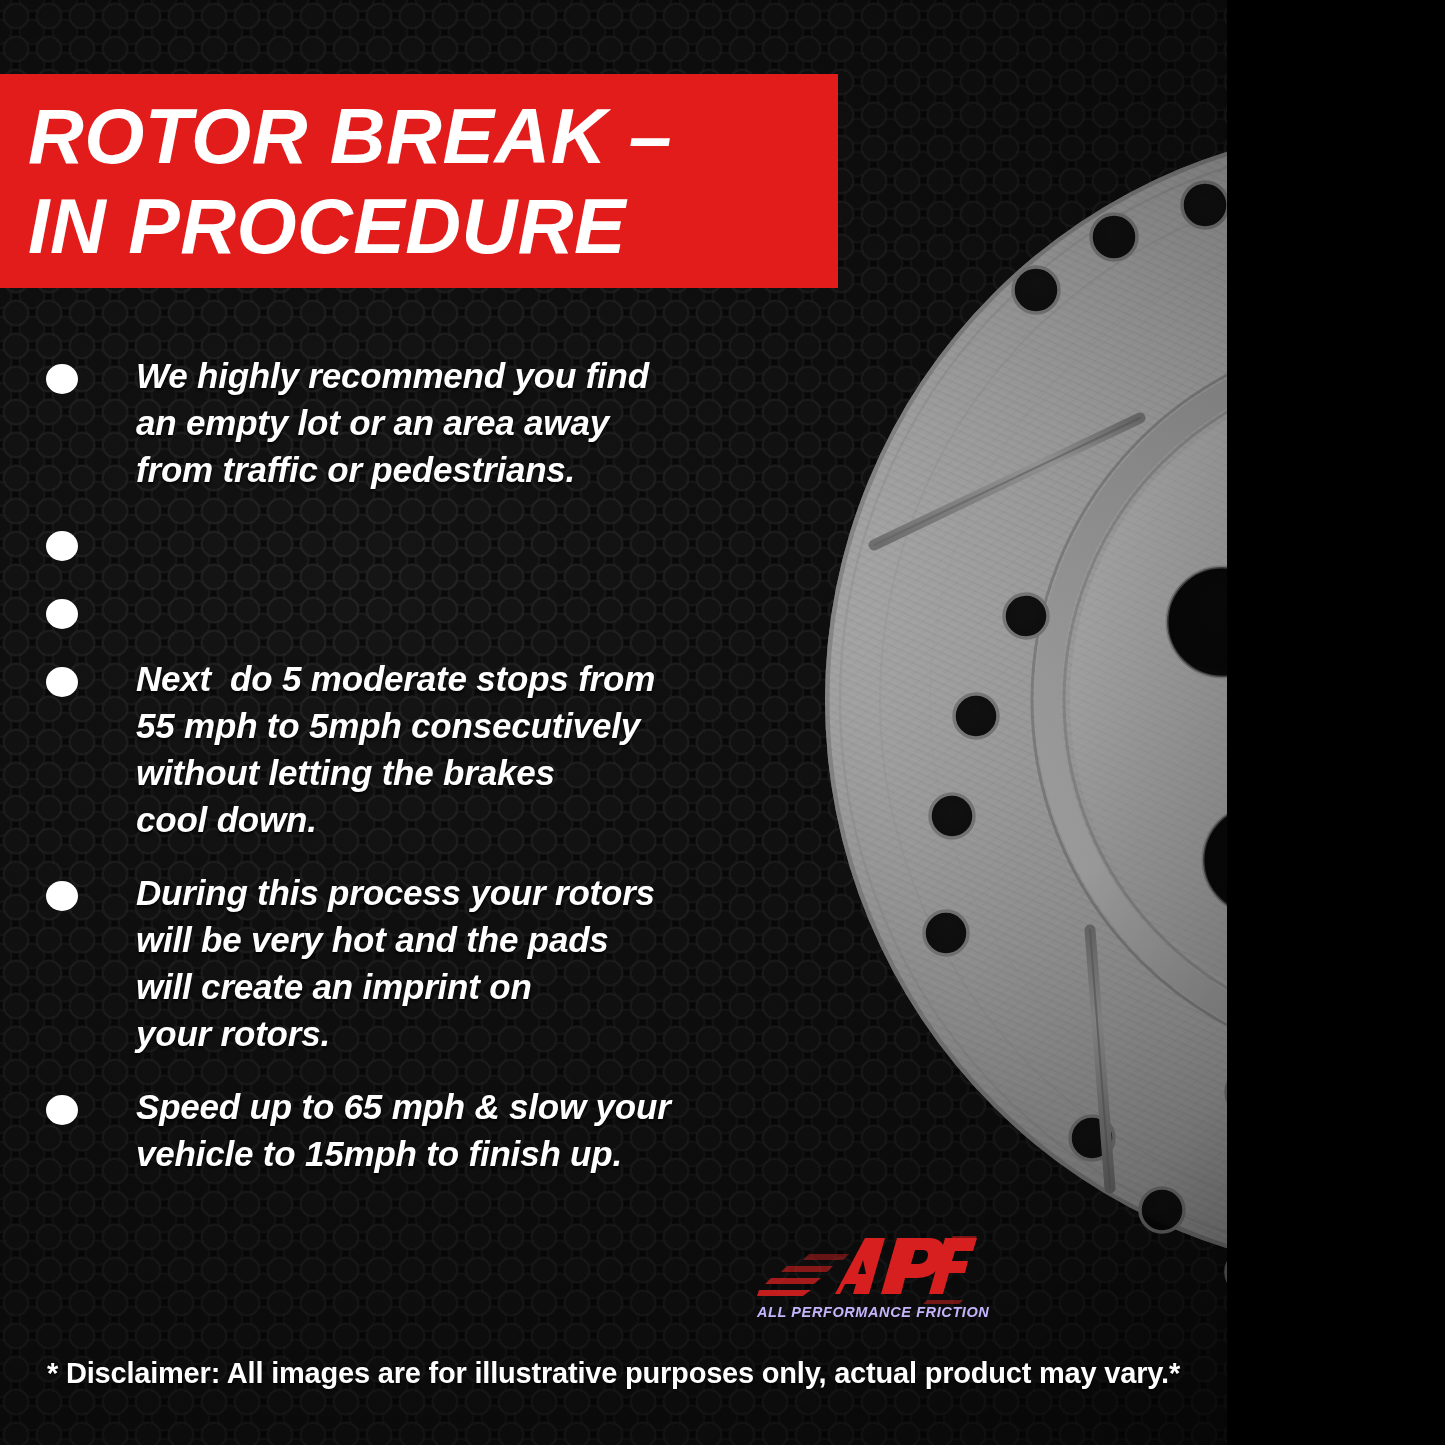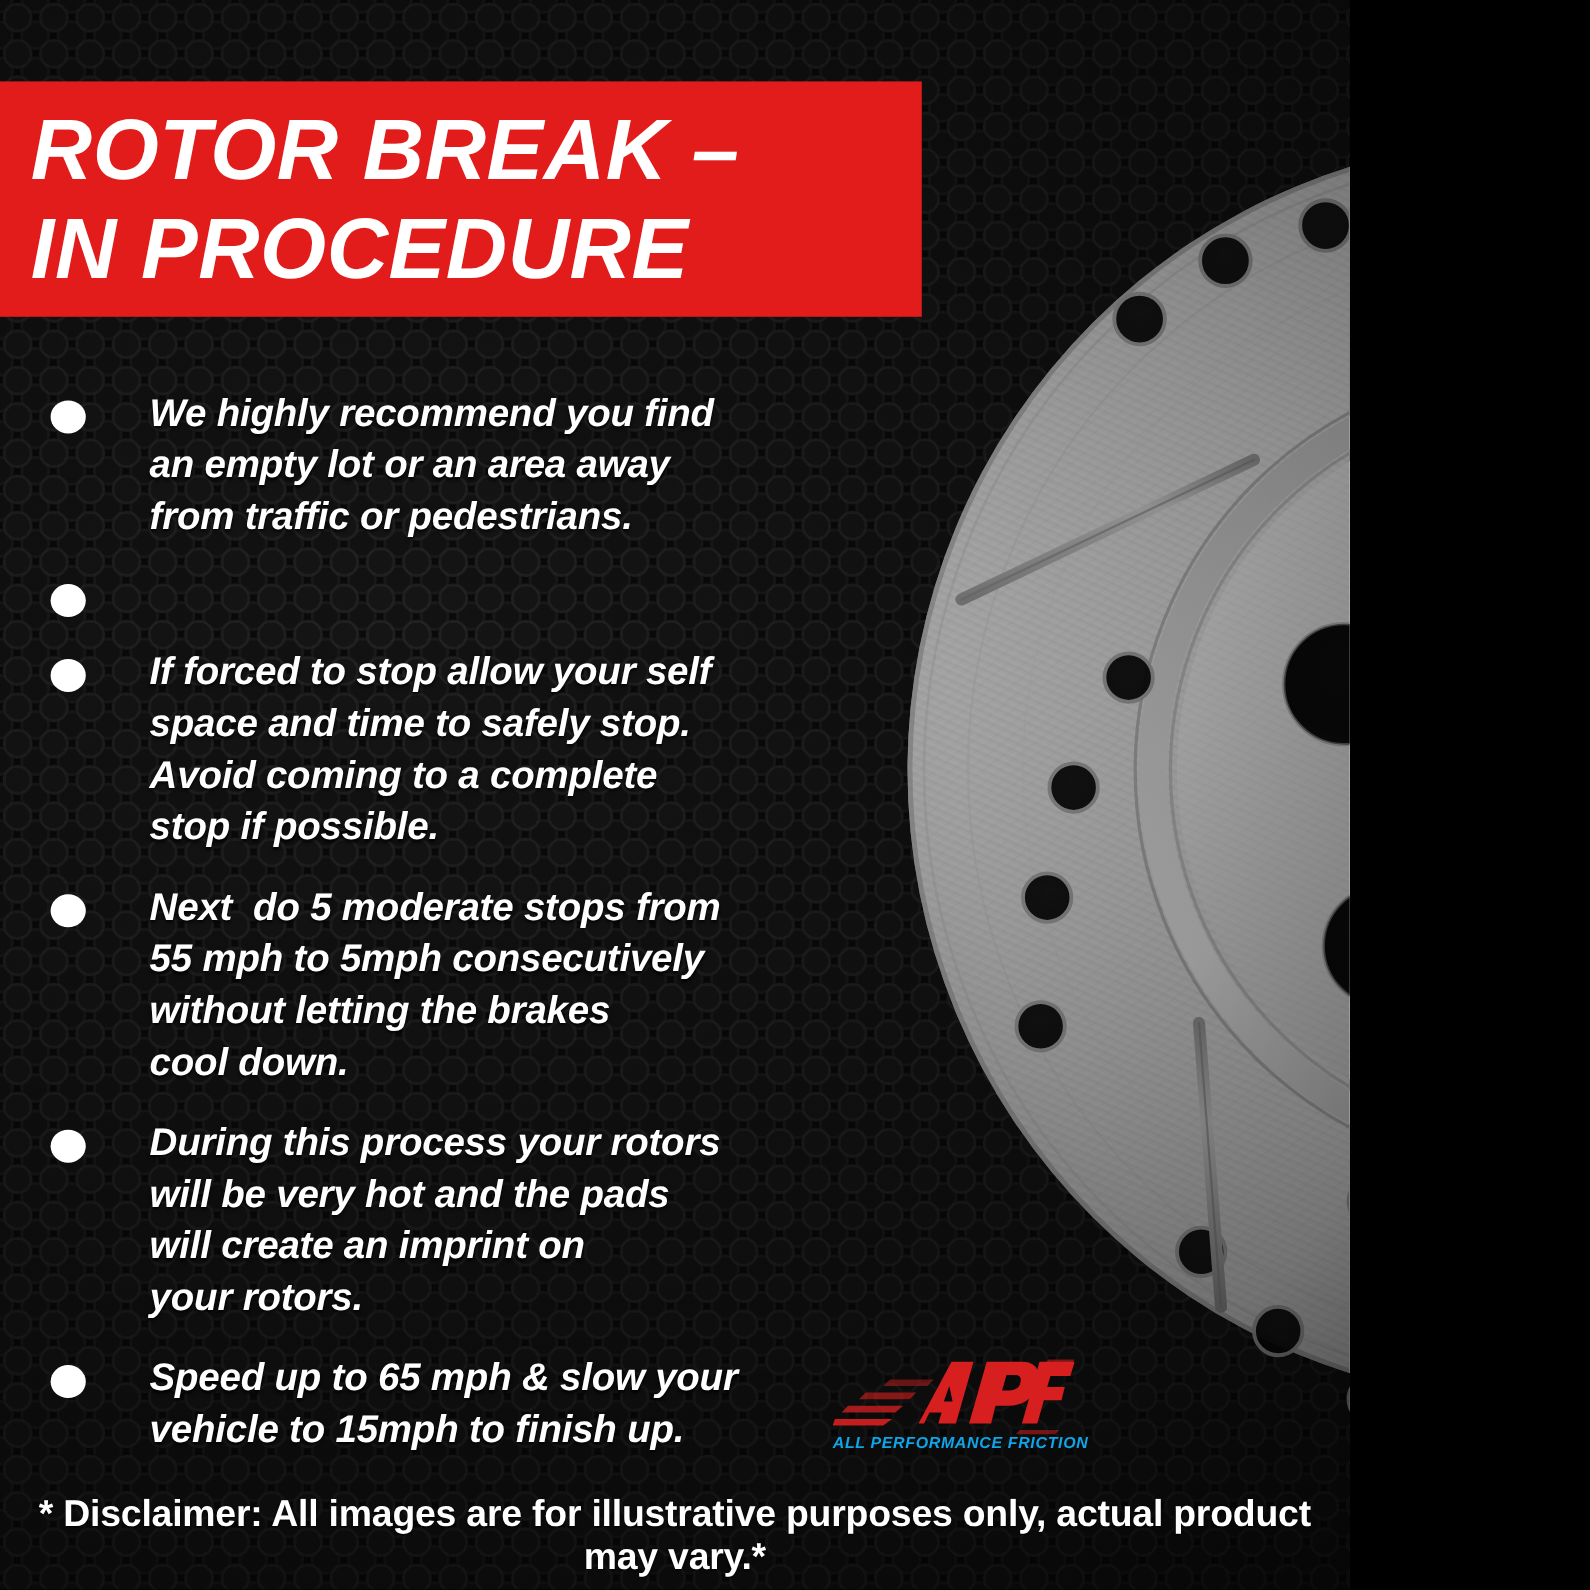--- a/index.html
+++ b/index.html
@@ -125,40 +125,40 @@
     left: 0; top: 0;
     width: 220px;
     height: 72px;
   }
   .apf-tagline {
     position: absolute;
     left: 0;
     top: 72px;
     width: 220px;
     text-align: center;
-    color: #0ea5e9;
+    color: #c4b5fd;
     font-family: "Liberation Sans", sans-serif;
     font-weight: bold;
     font-style: italic;
     font-size: 14.5px;
     letter-spacing: 0.6px;
     white-space: nowrap;
   }
 
   
   .disclaimer {
     position: absolute;
     left: 0;
     right: 0;
     top: 1357px;
     text-align: center;
     color: #ffffff;
     font-family: "Liberation Sans", sans-serif;
     font-weight: bold;
-    font-size: 34px;
+    font-size: 29px;
     letter-spacing: -0.2px;
     z-index: 6;
     text-shadow: 0 1px 2px rgba(0,0,0,0.9);
   }
 </style>
 </head>
 <body>
 
 <div id="stage">
 
@@ -297,24 +297,20 @@
       <span class="bullet-dot"></span>
       <span class="bullet-text">We highly recommend you find
 an empty lot or an area away
 from traffic or pedestrians.</span>
     </div>
     <div class="bullet-row">
       <span class="bullet-dot"></span>
     </div>
     <div class="bullet-row">
       <span class="bullet-dot"></span>
-      <span class="bullet-text">If forced to stop allow your self
-space and time to safely stop.
-Avoid coming to a complete
-stop if possible.</span>
     </div>
     <div class="bullet-row">
       <span class="bullet-dot"></span>
       <span class="bullet-text">Next  do 5 moderate stops from
 55 mph to 5mph consecutively
 without letting the brakes
 cool down.</span>
     </div>
     <div class="bullet-row">
       <span class="bullet-dot"></span>

